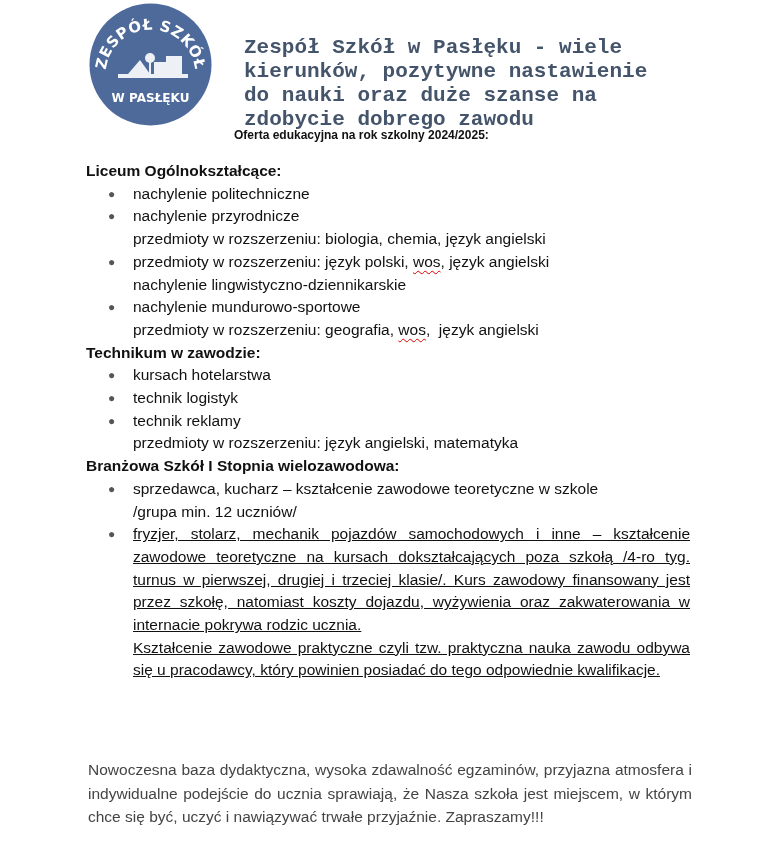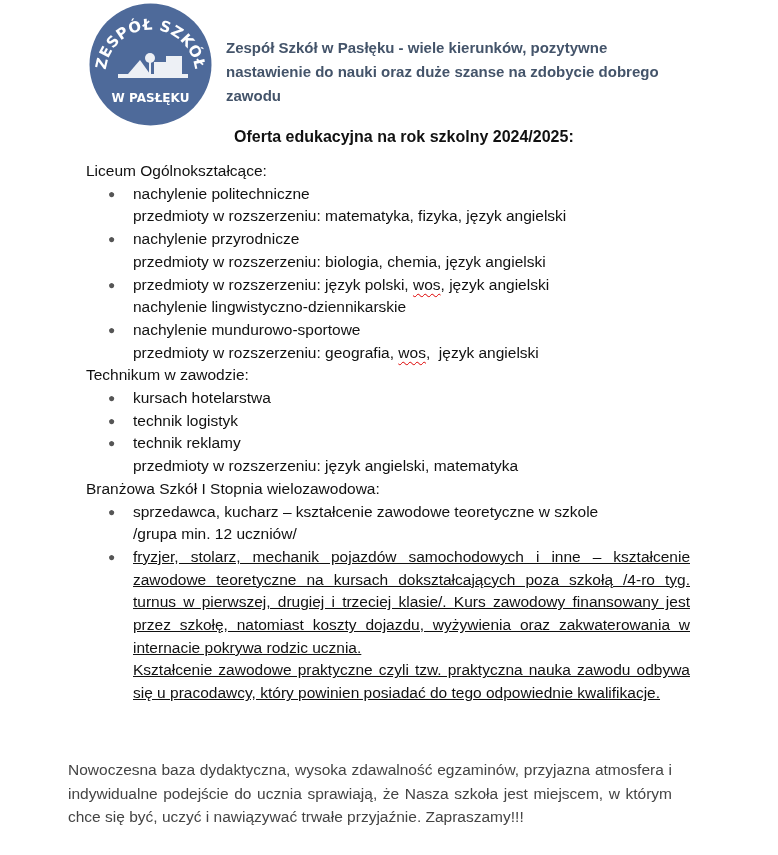--- a/index.html
+++ b/index.html
@@ -1,32 +1,32 @@
 <!DOCTYPE html>
 <html><head>
   <meta charset="utf-8">
   <style>
     html, body { margin: 0; padding: 0; background: #ffffff; }
     body { width: 778px; height: 855px; position: relative; overflow: hidden;
       font-family: "Liberation Sans", sans-serif; color: #111; }
     .logo { position: absolute; left: 88px; top: 2px; width: 125px; height: 125px; }
-    .headline { position: absolute; left: 226px; top: 36px; width: 440px;
-      font-size: 15px; font-weight: bold; color: #44546a; line-height: 24px; }
-    .offer-title { position: absolute; left: 234px; top: 128px; font-size: 16px;
+    .headline { position: absolute; left: 244px; top: 36px; width: 440px;
+      font-size: 21px; font-weight: bold; color: #44546a; line-height: 24px; font-family: Liberation Mono, monospace; }
+    .offer-title { position: absolute; left: 234px; top: 128px; font-size: 12px;
       font-weight: bold; color: #111; }
     .content { position: absolute; left: 86px; top: 160px; width: 604px;
       font-size: 15.5px; line-height: 22.7px; }
-    .sec-head { font-weight: normal; }
+    .sec-head { font-weight: bold; }
     ul { margin: 0; padding: 0; list-style: none; }
     li { position: relative; padding-left: 47px; }
     li .bullet { position: absolute; left: 22px; top: 0; color: #555; font-size: 12px; }
     .sub { display: block; }
     .justify { text-align: justify; text-decoration: underline; }
     .wavy { text-decoration: underline wavy #d00; text-decoration-thickness: 1px; text-underline-offset: 3px; }
-    .closing { position: absolute; left: 68px; top: 758px; width: 604px; font-size: 15.5px;
+    .closing { position: absolute; left: 88px; top: 758px; width: 604px; font-size: 15.5px;
       line-height: 23.5px; color: #444; text-align: justify; }
   </style>
 </head>
 <body>
 
 <div class="logo">
   <svg width="125" height="125" viewBox="0 0 125 125">
     <circle cx="62.5" cy="62.5" r="61" fill="#4e6a9a"></circle>
     <defs>
       <path id="arcTop" d="M 18 66 A 45 45 0 0 1 107 66"></path>
@@ -48,21 +48,20 @@
 
 <div class="headline">Zespół Szkół w Pasłęku - wiele kierunków, pozytywne nastawienie do nauki oraz duże szanse na zdobycie dobrego zawodu</div>
 <div class="offer-title">Oferta edukacyjna na rok szkolny 2024/2025:</div>
 
 <div class="content">
   <div class="sec-head">Liceum Ogólnokształcące:</div>
   <ul>
     <li>
         <span class="bullet">●</span>
       <span class="sub">nachylenie politechniczne</span>
-      <span class="sub">przedmioty w rozszerzeniu: matematyka, fizyka, język angielski</span>
       </li>
     <li>
         <span class="bullet">●</span>
       <span class="sub">nachylenie przyrodnicze</span>
       <span class="sub">przedmioty w rozszerzeniu: biologia, chemia, język angielski</span>
       </li>
     <li>
         <span class="bullet">●</span>
       <span class="sub"><span>przedmioty w rozszerzeniu: język polski, </span><span class="wavy">wos</span><span>, język angielski</span></span>
       <span class="sub">nachylenie lingwistyczno-dziennikarskie</span>

